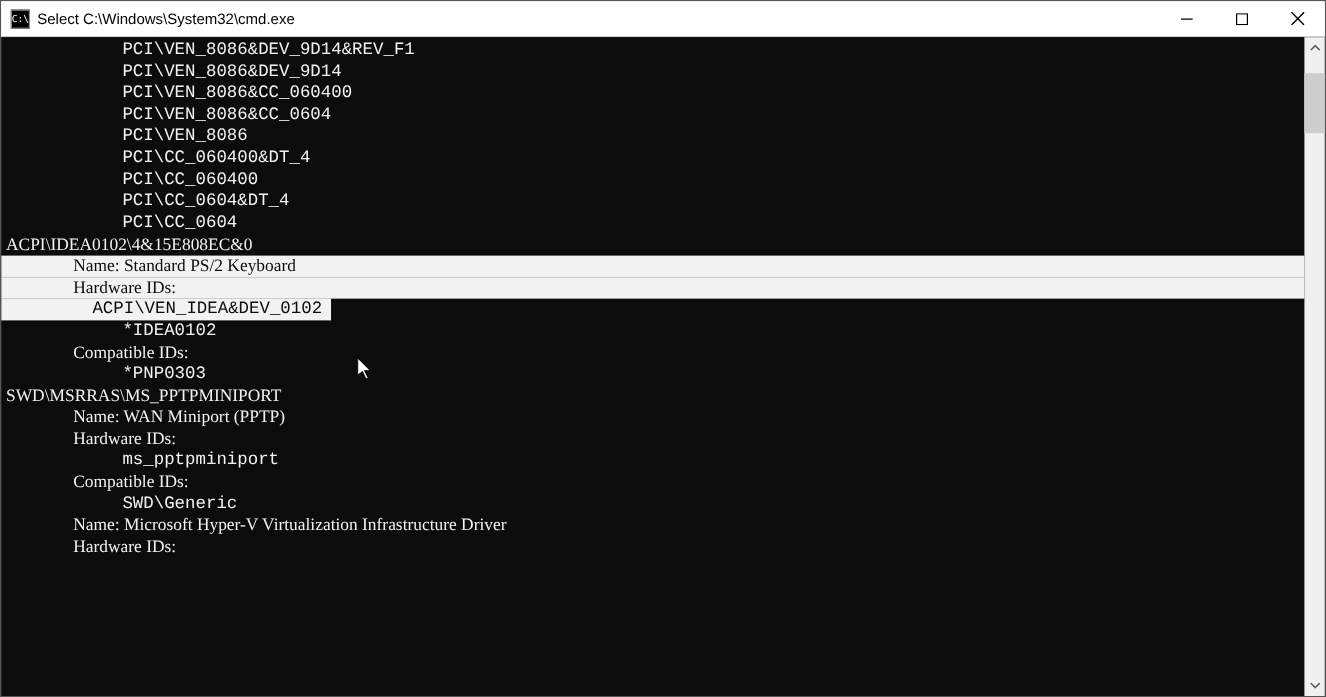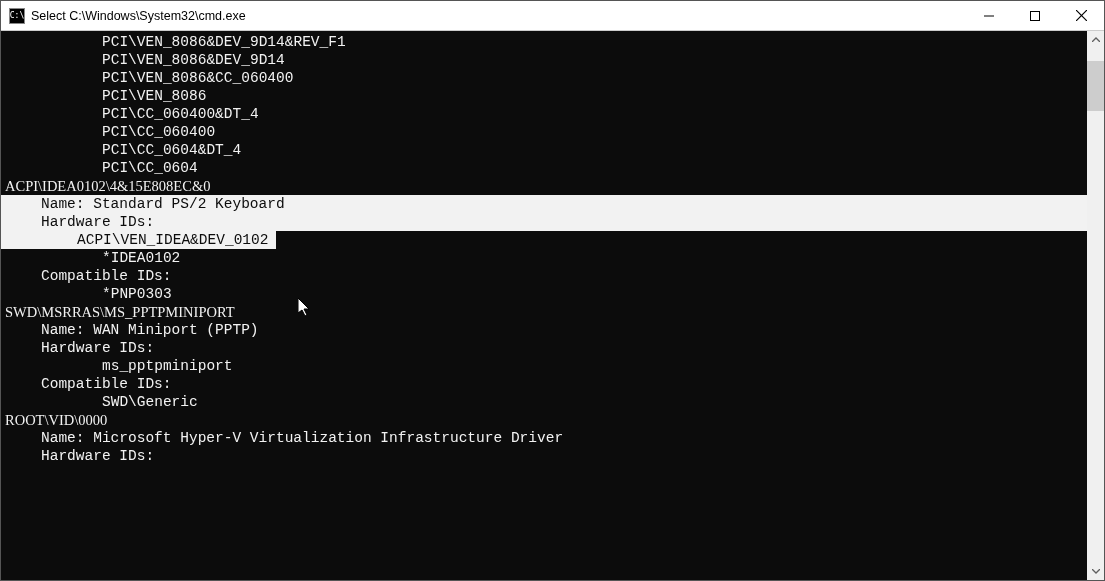--- a/index.html
+++ b/index.html
@@ -61,21 +61,21 @@
       font-family: 'Consolas', 'Courier New', monospace;
       font-size: 14.5px;
       line-height: 18px;
       color: #f2f2f2;
       padding: 2px 0 0 0;
     }
     .line {
       white-space: pre;
       padding-left: 4px;
     }
-    .indent1 { padding-left: 40px; }
+    .indent1 { padding-left: 60px; font-family: Liberation Serif, serif; }
     .indent2 { padding-left: 76px; margin-left: 25px; }
     .indent3 { padding-left: 4px; font-family: Liberation Serif, serif; }
     .selected-line {
       background: #f2f2f2;
       color: #0c0c0c;
     }
     .partial-line {
       display: flex;
     }
     .partial-sel {
@@ -145,20 +145,21 @@
         </svg>
     </div>
   </div>
 </div>
 
 <div class="terminal-container">
   <div class="terminal" id="terminal">
       <div class="line indent2">PCI\VEN_8086&amp;DEV_9D14&amp;REV_F1</div>
       <div class="line indent2">PCI\VEN_8086&amp;DEV_9D14</div>
       <div class="line indent2">PCI\VEN_8086&amp;CC_060400</div>
+      <div class="line indent2">PCI\VEN_8086&amp;CC_0604</div>
       <div class="line indent2">PCI\VEN_8086</div>
       <div class="line indent2">PCI\CC_060400&amp;DT_4</div>
       <div class="line indent2">PCI\CC_060400</div>
       <div class="line indent2">PCI\CC_0604&amp;DT_4</div>
       <div class="line indent2">PCI\CC_0604</div>
       <div class="line indent3">ACPI\IDEA0102\4&amp;15E808EC&amp;0</div>
       <div class="line indent1 selected-line">Name: Standard PS/2 Keyboard</div>
       <div class="line indent1 selected-line">Hardware IDs:</div>
       <div class="partial-line">
         <span class="partial-sel">ACPI\VEN_IDEA&amp;DEV_0102</span>
@@ -166,21 +167,20 @@
       </div>
       <div class="line indent2">*IDEA0102</div>
       <div class="line indent1">Compatible IDs:</div>
       <div class="line indent2">*PNP0303</div>
       <div class="line indent3">SWD\MSRRAS\MS_PPTPMINIPORT</div>
       <div class="line indent1">Name: WAN Miniport (PPTP)</div>
       <div class="line indent1">Hardware IDs:</div>
       <div class="line indent2">ms_pptpminiport</div>
       <div class="line indent1">Compatible IDs:</div>
       <div class="line indent2">SWD\Generic</div>
-      <div class="line indent3">ROOT\VID\0000</div>
       <div class="line indent1">Name: Microsoft Hyper-V Virtualization Infrastructure Driver</div>
       <div class="line indent1">Hardware IDs:</div>
     </div>
   <div class="scrollbar">
     <div class="scrollbar-arrow up">
       <svg width="8" height="5">
           <polyline points="0,5 4,1 8,5" fill="none" stroke="#606060" stroke-width="1.3"></polyline>
         </svg>
     </div>
     <div class="scrollbar-thumb"></div>

